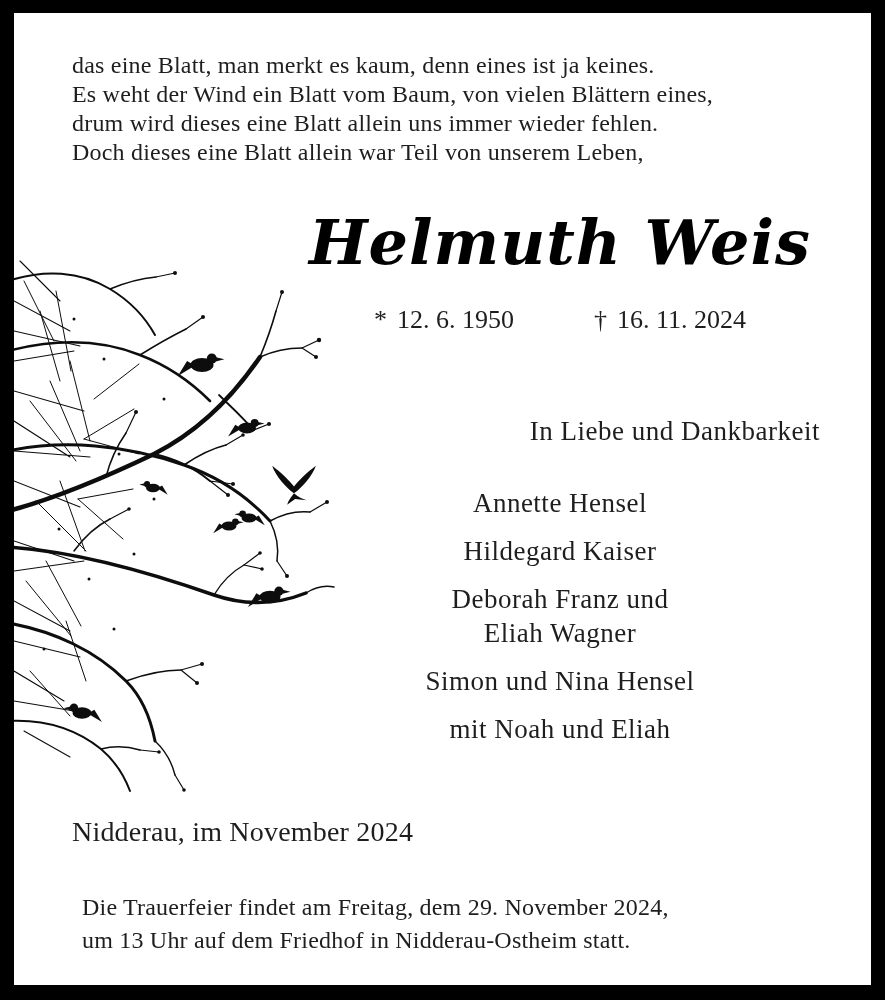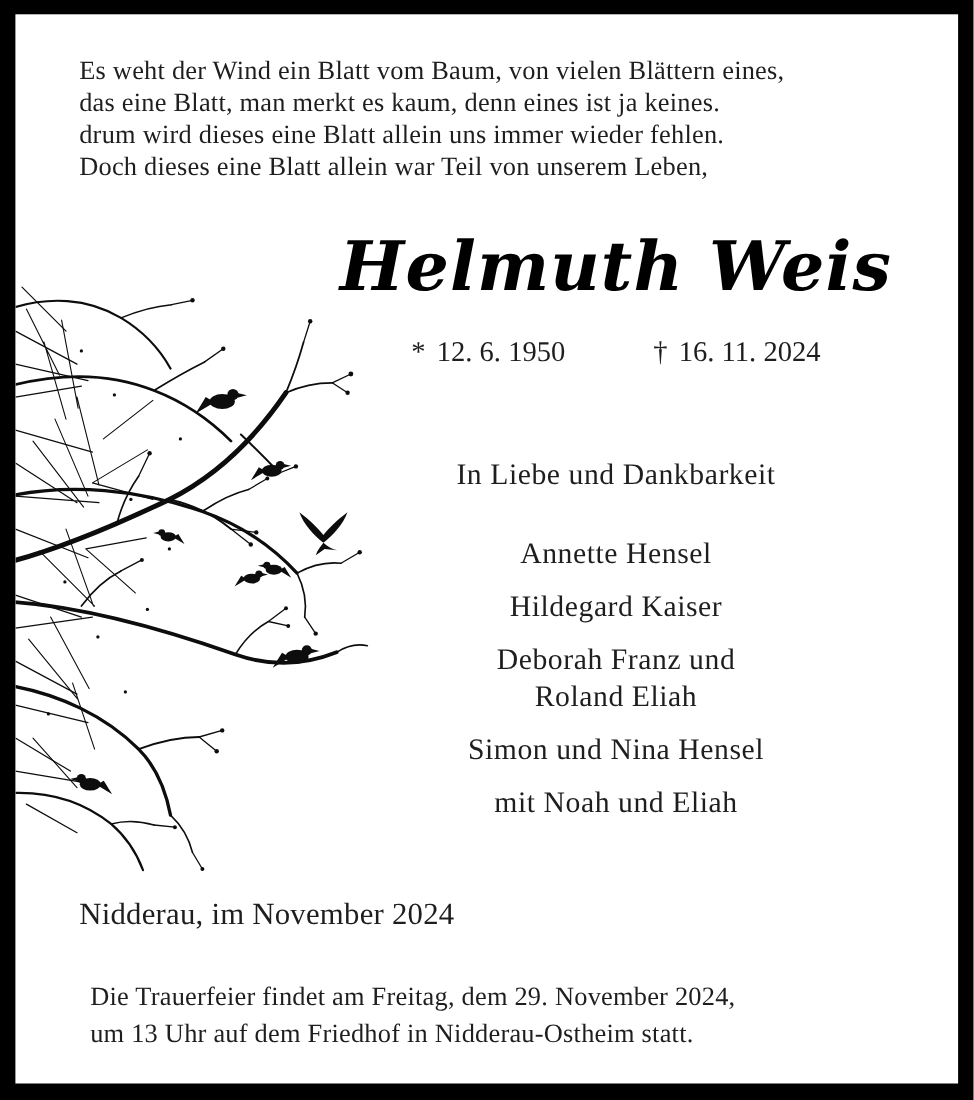--- a/index.html
+++ b/index.html
@@ -55,20 +55,21 @@
     justify-content: center;
     gap: 80px;
     white-space: nowrap;
   }
   .dates .sym { margin-right: 10px; }
   .tribute {
     margin-top: 77px;
     font-size: 27px;
     line-height: 34px;
     letter-spacing: 0.5px;
+    text-align: right;
   }
   .mourners { margin-top: 38px; }
   .mourner {
     font-size: 27px;
     line-height: 34px;
     margin-bottom: 14px;
     letter-spacing: 0.5px;
   }
   .place-date {
     position: absolute;
@@ -85,22 +86,22 @@
     letter-spacing: 0.2px;
     white-space: nowrap;
   }
 </style>
 </head>
 <body>
 
 <div class="page">
 
   <div class="poem">
+    <div>das eine Blatt, man merkt es kaum, denn eines ist ja keines.</div>
     <div>Es weht der Wind ein Blatt vom Baum, von vielen Blättern eines,</div>
-    <div>das eine Blatt, man merkt es kaum, denn eines ist ja keines.</div>
     <div>drum wird dieses eine Blatt allein uns immer wieder fehlen.</div>
     <div>Doch dieses eine Blatt allein war Teil von unserem Leben,</div>
   </div>
 
   <svg class="illustration" viewBox="0 0 322 604" aria-hidden="true">
     <defs>
       <g id="bird">
         <ellipse cx="0" cy="0" rx="10" ry="6"></ellipse>
         <circle cx="8.5" cy="-5.5" r="4.4"></circle>
         <polygon points="12,-6.8 19.5,-5 12,-3"></polygon>
@@ -188,21 +189,21 @@
       <span>
         <span class="sym">†</span><span>16. 11. 2024</span>
       </span>
     </div>
     <div class="tribute">In Liebe und Dankbarkeit</div>
     <div class="mourners">
       <div class="mourner">Annette Hensel</div>
       <div class="mourner">Hildegard Kaiser</div>
       <div class="mourner">
         <div>Deborah Franz und</div>
-        <div>Roland Eliah</div>
+        <div>Eliah Wagner</div>
       </div>
       <div class="mourner">Simon und Nina Hensel</div>
       <div class="mourner">mit Noah und Eliah</div>
     </div>
   </div>
 
   <div class="place-date">Nidderau, im November 2024</div>
 
   <div class="funeral">
     <div>Die Trauerfeier findet am Freitag, dem 29. November 2024,</div>

